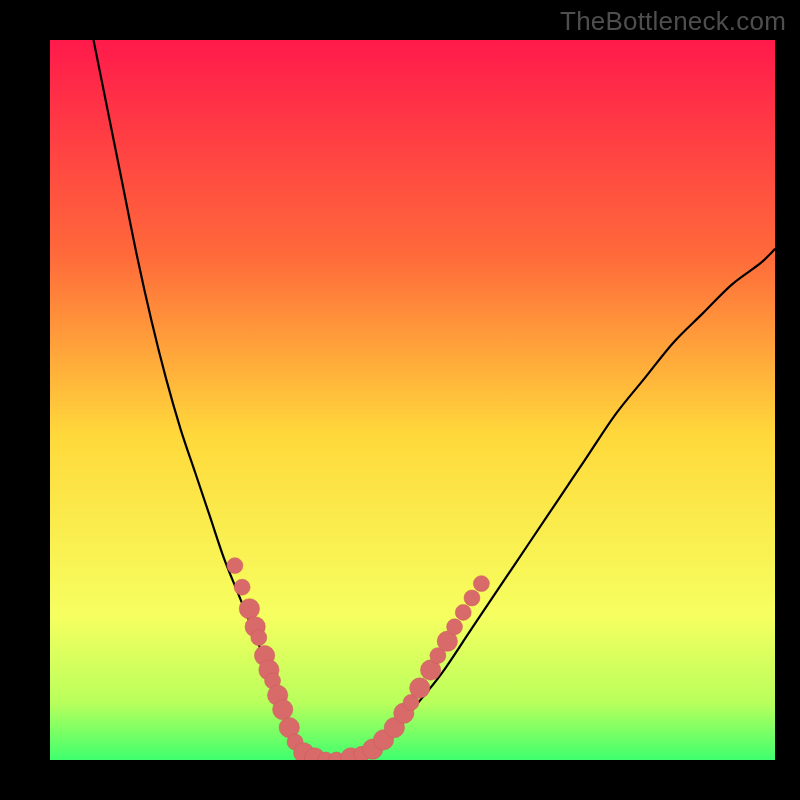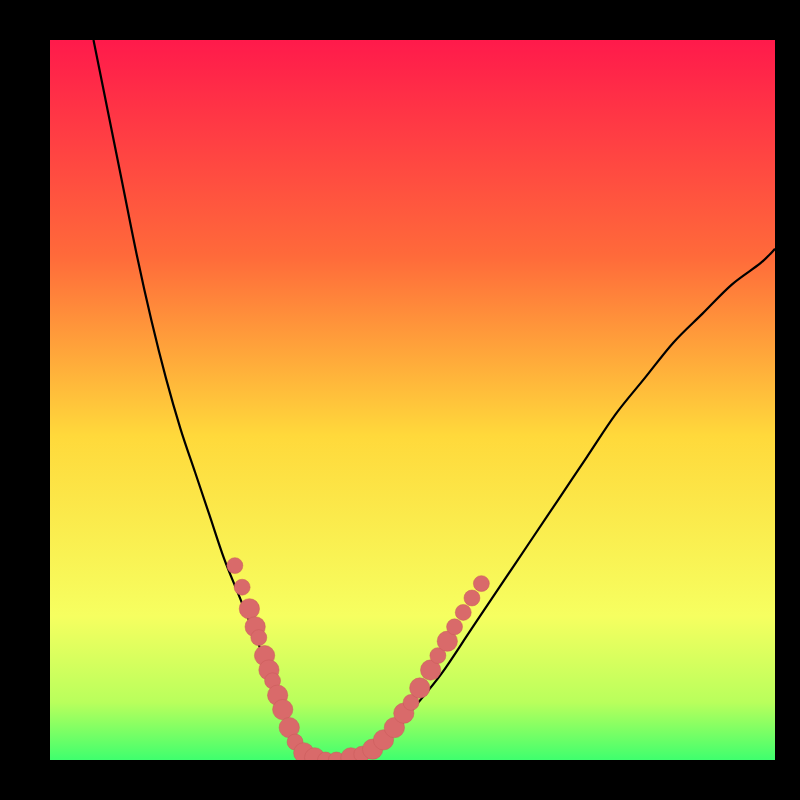--- a/index.html
+++ b/index.html
@@ -33,20 +33,21 @@
     font-weight: 400;
     letter-spacing: 0.2px;
     user-select: none;
   }
   svg { display: block; }
 </style>
 </head>
 <body>
 
 <div class="frame">
+  <div class="watermark">TheBottleneck.com</div>
   <div class="plot-area">
     <svg id="chart-svg" width="725" height="720" viewBox="0 0 725 720">
       <defs>
         <linearGradient id="bg-grad" x1="0" y1="0" x2="0" y2="1">
           <stop id="g0" offset="0%" stop-color="#ff1a4b"></stop>
           <stop id="g1" offset="30%" stop-color="#ff6a3a"></stop>
           <stop id="g2" offset="55%" stop-color="#ffd93b"></stop>
           <stop id="g3" offset="80%" stop-color="#f6ff60"></stop>
           <stop id="g4" offset="92%" stop-color="#b9ff5c"></stop>
           <stop id="g5" offset="100%" stop-color="#3fff6e"></stop>

